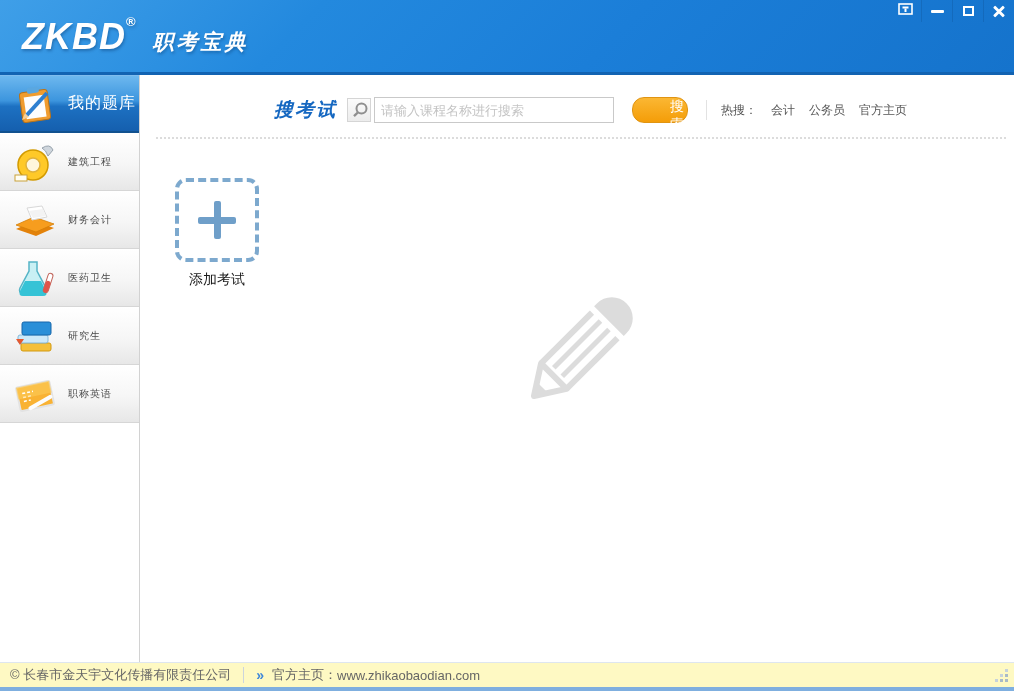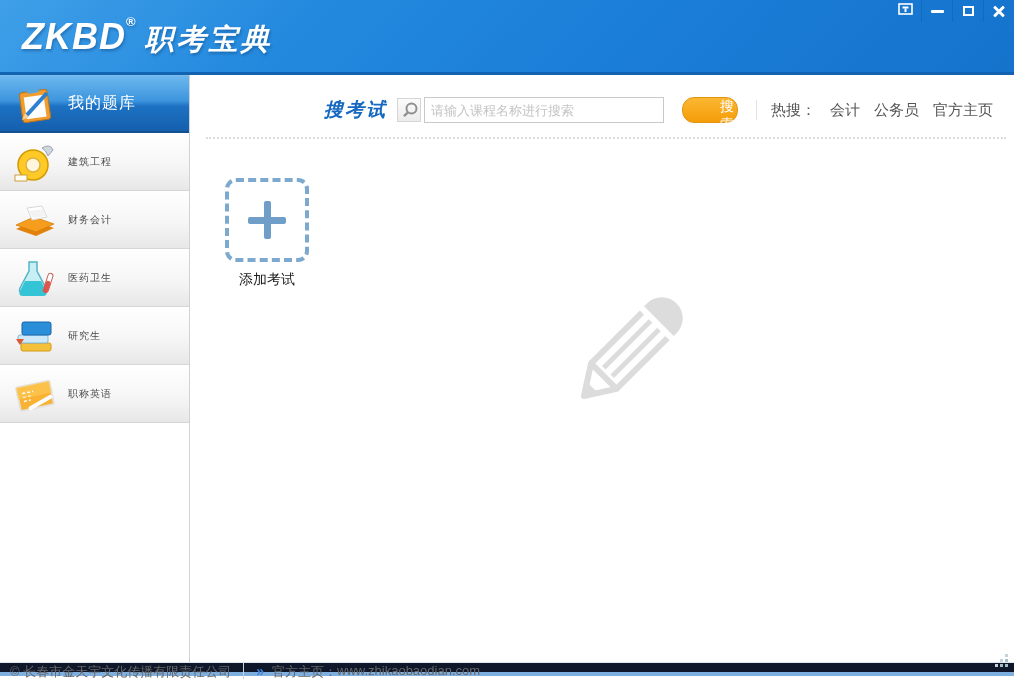--- a/index.html
+++ b/index.html
@@ -10,38 +10,38 @@
   
   .titlebar {
     position:relative; height:75px;
     background:linear-gradient(135deg,#3f9fe8 0%,#2389de 30%,#1b7ed8 60%,#1573cc 100%);
     border-bottom:3px solid #1263b2;
   }
   .logo { position:absolute; left:22px; top:16px; color:#fff; font-style:italic; font-weight:bold;
     text-shadow:1px 2px 3px rgba(0,40,90,.35); letter-spacing:1px; }
   .logo .brand { font-size:36px; }
   .logo .reg { font-size:13px; vertical-align:top; position:relative; top:-2px; font-style:normal; }
-  .logo .cn { font-size:29px; margin-left:8px; letter-spacing:3px;text-align:right; }
+  .logo .cn { font-size:21px; margin-left:16px; letter-spacing:3px;text-align:right; }
 
   .win-controls { position:absolute; top:0; right:0; display:flex; height:22px; }
   .wbtn { width:31px; height:22px; display:flex; align-items:center; justify-content:center;
     cursor:pointer; border-left:1px solid rgba(13,70,130,.25); }
   .wbtn:first-child { border-left:none; }
   .bar { width:13px; height:3px; background:#fff; border-radius:1px; }
   .box { width:11px; height:10px; border:2px solid #fff; }
   .xwrap { position:relative; width:14px; height:14px; }
   .xwrap i { position:absolute; left:0; top:6px; width:14px; height:3px; background:#fff; border-radius:1px; display:block; }
   .xwrap i:first-child { transform:rotate(45deg); }
   .xwrap i:last-child  { transform:rotate(-45deg); }
 
   
   .body-row { display:flex; height:587px; }
 
   
-  .sidebar { width:190px; background:#fff; border-right:1px solid #d2d2d2; }
+  .sidebar { width:140px; background:#fff; border-right:1px solid #d2d2d2; }
   .side-item { display:flex; align-items:center; height:58px; padding-left:12px; cursor:pointer;
     background:linear-gradient(180deg,#ffffff 0%,#f6f6f6 55%,#e7e7e7 100%);
     border-bottom:1px solid #d6d6d6; }
   .side-item .ic { width:46px; height:46px; flex:0 0 46px; margin-right:10px; }
   .side-item .lbl { font-size:10px; color:#4a4a4a; letter-spacing:1px; }
   .side-item.selected {
     background:linear-gradient(180deg,#6db8ef 0%,#3c95de 45%,#1d71c2 55%,#155fae 100%);
     border-top:1px solid #7fbcee; border-bottom:2px solid #11518f; }
   .side-item.selected .lbl { color:#fff; font-size:16px; }
 
@@ -50,42 +50,42 @@
   .search-row { display:flex; align-items:center; margin:21px 0 0 134px; height:28px; }
   .search-label { color:#1668c1; font-weight:bold; font-style:italic; font-size:19px; letter-spacing:2px; }
   .mag-box { width:24px; height:24px; margin-left:10px; border:1px solid #d5d5d5;
     background:linear-gradient(#fbfbfb,#ececec); display:flex; align-items:center; justify-content:center; }
   .search-input { width:240px; height:26px; margin-left:3px; border:1px solid #c9c9c9; padding:8px 6px;
     font-size:13px; color:#444; outline:none; }
   .search-input::placeholder { color:#c4c4c4; }
   .search-btn { width:56px; height:26px; margin-left:18px; border:1px solid #e09412; cursor:pointer;
     background:linear-gradient(#fbb733,#f49d08); color:#fff; font-size:14px; letter-spacing:2px; border-radius:12px;padding-left:36px; }
   .hot-div { width:1px; height:20px; background:#e2e2e2; margin:0 14px 0 18px; }
-  .hot { font-size:15px; color:#555; display:flex; align-items:center;text-align:right; }
+  .hot { font-size:12px; color:#555; display:flex; align-items:center;text-align:right; }
   .hot .term { margin-left:14px; cursor:pointer; }
   .dotted-sep { margin:13px 8px 0 16px; border-top:2px dotted #dcdcdc; }
 
   .add-box { position:absolute; left:35px; top:103px; width:84px; height:84px;
     border:4px dashed #7da9ce; border-radius:11px; cursor:pointer;
     display:flex; align-items:center; justify-content:center; background:#fff; }
   .plus { position:relative; width:38px; height:38px; }
   .plus::before, .plus::after { content:""; position:absolute; background:#6f9fc9; border-radius:2px; }
   .plus::before { left:0; top:16px; width:38px; height:7px; }
   .plus::after  { left:16px; top:0; width:7px; height:38px; }
   .add-label { position:absolute; left:35px; top:196px; width:84px; text-align:center;
     font-size:14px; color:#1a1a1a; }
 
   .pencil-art { position:absolute; left:355px; top:200px; }
 
   .empty-msg { position:absolute; top:383px; width:100%; text-align:center; font-size:16px; color:#5c5c5c; }
   .empty-msg .hl { color:#ed1a8d; }
 
   
-  .footer { position:relative; height:14px; background:#0f172a; border-top:1px solid #dee6ef;
-    border-bottom:4px solid #7fafdf; display:flex; align-items:flex-start; font-size:13px; color:#666; }
+  .footer { position:relative; height:29px; background:#fef9c3; border-top:1px solid #dee6ef;
+    border-bottom:4px solid #7fafdf; display:flex; align-items:center; font-size:13px; color:#666; }
   .footer .copy { margin-left:10px; }
   .footer .fdiv { width:1px; height:16px; background:#ccd4dc; margin:0 12px; }
   .footer .chev { color:#3f87d8; font-weight:bold; font-size:14px; margin-right:8px; }
   .footer .url { color:#666; cursor:pointer; }
   .grip { position:absolute; right:6px; bottom:5px; width:3px; height:3px; background:#a9bac7;
     box-shadow:-5px 0 #a9bac7,0 -5px #a9bac7,-5px -5px #c6d2db,-10px 0 #c6d2db,0 -10px #c6d2db; }
 </style>
 </head>
 <body>
 

